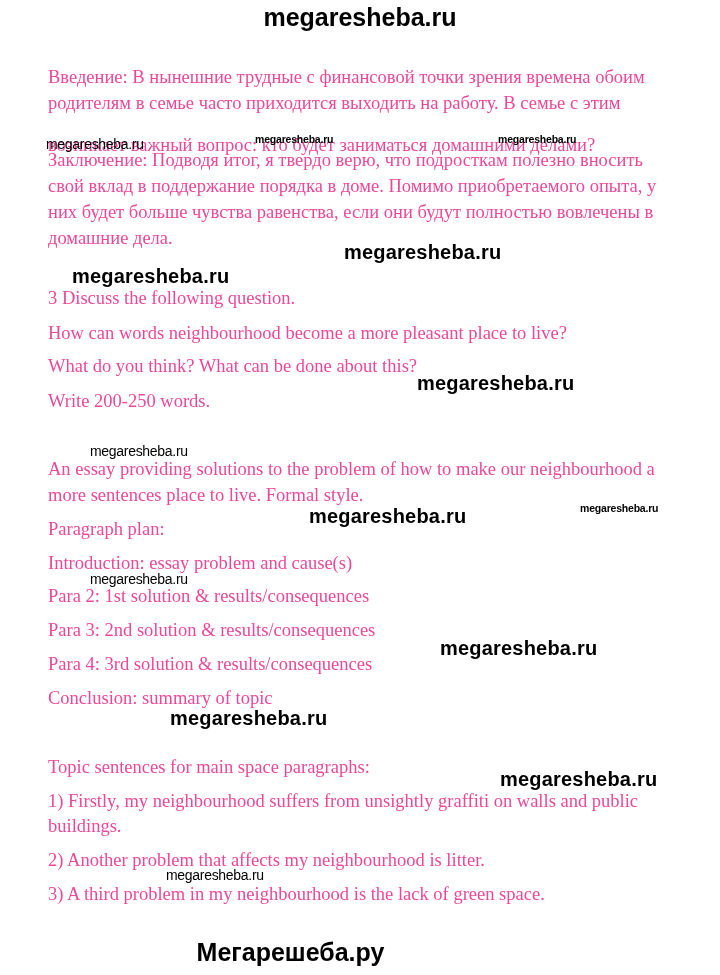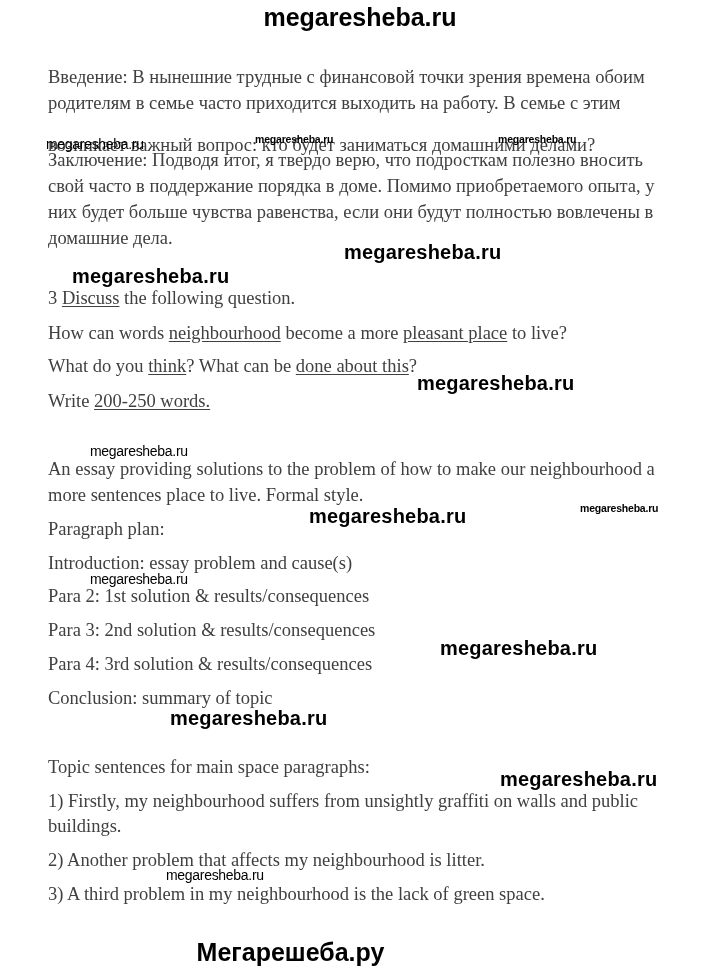--- a/index.html
+++ b/index.html
@@ -39,24 +39,23 @@
       font-size: 25px;
       line-height: 30px;
       color: #000;
     }
     .line {
       position: absolute;
       left: 48px;
       font-size: 18.5px;
       line-height: 22px;
       white-space: nowrap;
-      color: #404040;
+      color: #ec4899;
     }
     .u {
-      text-decoration: underline;
       text-underline-offset: 2px;
     }
     .wm {
       position: absolute;
       font-family: "Liberation Sans", sans-serif;
       color: #000;
       white-space: nowrap;
     }
     .wm-big {
       font-weight: bold;
@@ -79,21 +78,21 @@
 </head>
 <body>
 
 <div class="site-header">megaresheba.ru</div>
 
 <div class="line" style="top:66px">Введение: В нынешние трудные с финансовой точки зрения времена обоим</div>
 <div class="line" style="top:92px">родителям в семье часто приходится выходить на работу. В семье с этим</div>
 <div class="line" style="top:134px">возникает важный вопрос: кто будет заниматься домашними делами?</div>
 
 <div class="line" style="top:149px">Заключение: Подводя итог, я твердо верю, что подросткам полезно вносить</div>
-<div class="line" style="top:175px">свой часто в поддержание порядка в доме. Помимо приобретаемого опыта, у</div>
+<div class="line" style="top:175px">свой вклад в поддержание порядка в доме. Помимо приобретаемого опыта, у</div>
 <div class="line" style="top:201px">них будет больше чувства равенства, если они будут полностью вовлечены в</div>
 <div class="line" style="top:227px">домашние дела.</div>
 
 <div class="line" style="top:287px">
   <span>3</span>
   <span class="u">Discuss</span><span> the following question.</span>
 </div>
 
 <div class="line" style="top:322px"><span>How can words </span><span class="u">neighbourhood</span><span> become a more </span><span class="u">pleasant place</span><span> to live?</span></div>
 

